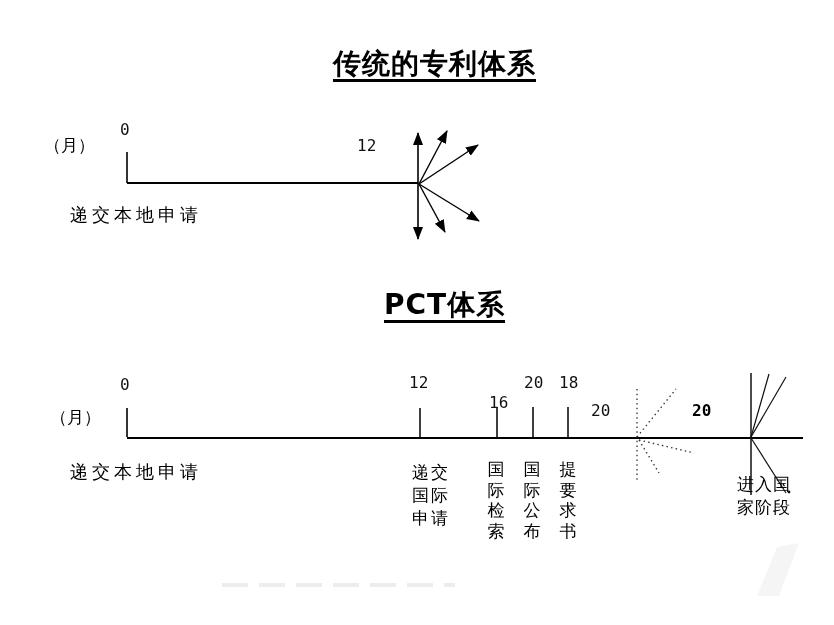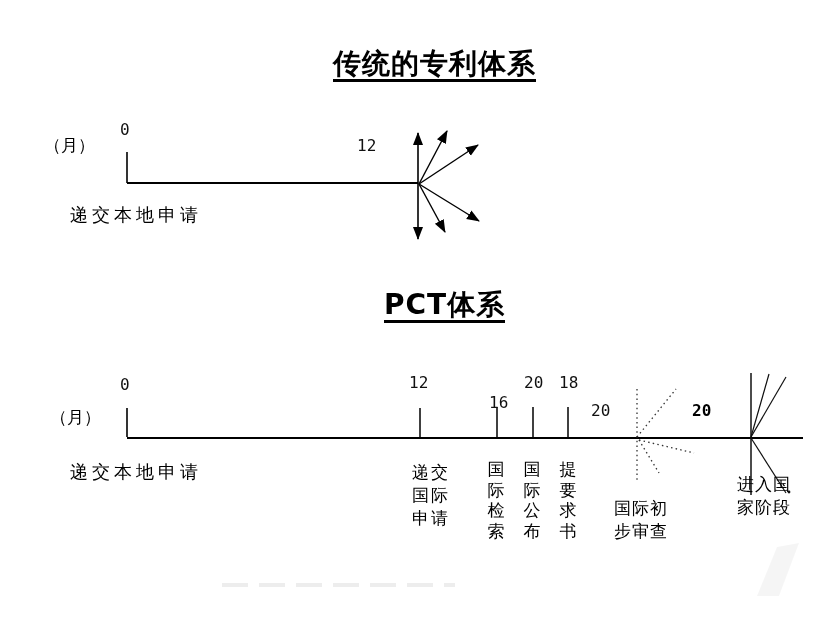--- a/index.html
+++ b/index.html
@@ -137,19 +137,17 @@
   <div id="pct-publish" class="txt vcol">国
 际
 公
 布</div>
 
   <div id="pct-demand" class="txt vcol">提
 要
 求
 书</div>
 
-  <div id="pct-exam" class="txt two-line">国际初
-步审查</div>
 
   <div id="pct-national" class="txt two-line">进入国
 家阶段</div>
 
 </div>
 
 </body></html>

